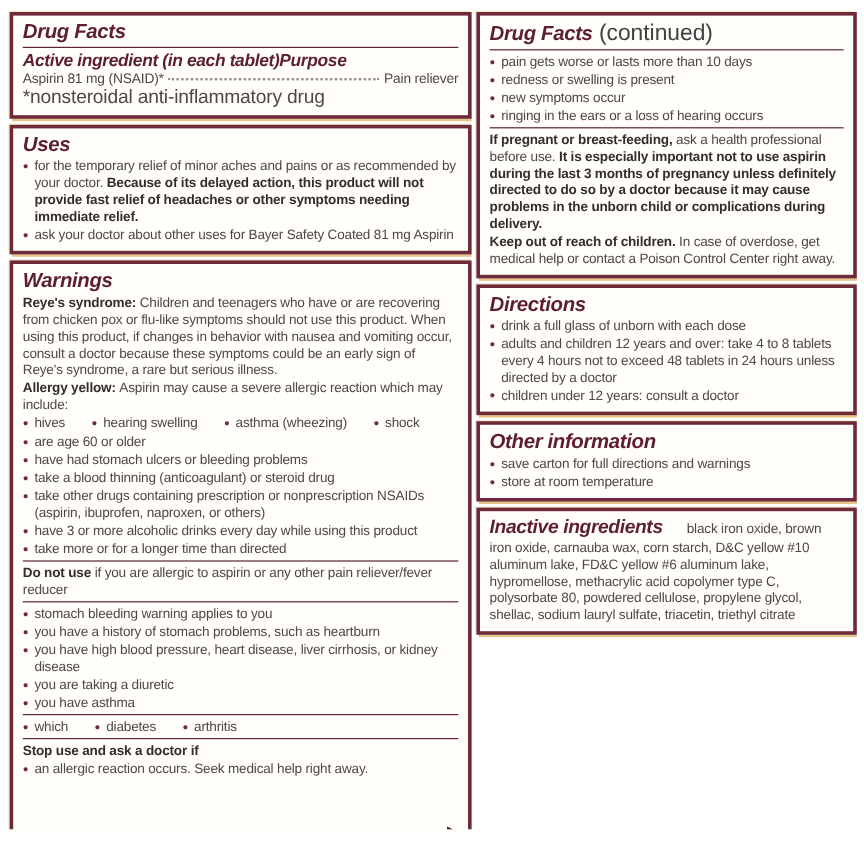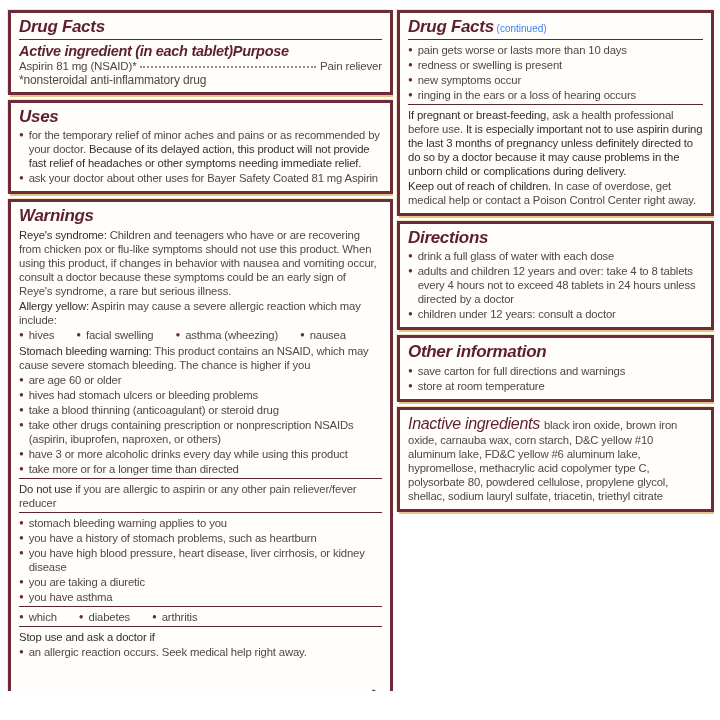--- a/index.html
+++ b/index.html
@@ -23,41 +23,41 @@
     padding:3px 8px 5px 8px;
     position:relative;
     overflow:hidden;
     box-shadow:1px 3px 0 -1px rgba(214,164,70,.65), -1px -1px 0 rgba(238,226,185,.8);
   }
   .box.fill{flex:1;}
   .heading{
     font-style:italic; font-weight:bold; color:var(--heading);
     font-size:17px; letter-spacing:-.3px; margin:1px 0 2px 0; line-height:1.15;
   }
-  .heading .hsuffix{font-style:normal; font-weight:normal; color:#3b82f6; font-size:10px; letter-spacing:0;margin-top:28px;}
+  .heading .hsuffix{font-style:normal; font-weight:normal; color:#404040; font-size:19px; letter-spacing:0;margin-top:28px;}
   .rule{border-top:1.6px solid var(--rule); margin:2px 0 3px 0;}
   .para{font-size:11.3px; line-height:1.24; letter-spacing:-.15px; margin:1px 0;}
   .para .lead{
-    font-style:italic; font-weight:normal; color:var(--heading);
-    font-size:16px; letter-spacing:-.3px; margin-right:4px;
-  }
-  .b{font-weight:normal; color:var(--bold);margin-top:24px;}
+    font-style:italic; font-weight:bold; color:var(--heading);
+    font-size:16px; letter-spacing:-.3px; margin-right:20px;
+  }
+  .b{font-weight:bold; color:var(--bold);margin-top:24px;}
   .bullet{display:flex; gap:5px; font-size:11.3px; line-height:1.24; letter-spacing:-.15px; margin:1px 0;}
   .dot{color:var(--dot); font-size:8px; line-height:1; margin-top:3px; flex:0 0 auto;}
   .btext{flex:1;}
   .bulletrow{display:flex; gap:22px; font-size:11.3px; line-height:1.24; letter-spacing:-.15px; margin:1px 0 2px 0; flex-wrap:wrap;}
   .bullet-inline{display:inline-flex; gap:5px;}
   .ing-row{
     display:flex; align-items:baseline;
     font-style:italic; font-weight:bold; color:var(--heading);
     font-size:14.5px; letter-spacing:-.3px; margin:1px 0 1px 0;
   }
   .dot-row{display:flex; align-items:baseline; font-size:11.5px; letter-spacing:-.15px; margin:0 0 1px 0;}
   .leader{flex:1; border-bottom:2px dotted #978d83; margin:0 4px; transform:translateY(-2px);}
-  .footnote{font-size:12px; letter-spacing:-.15px;}
+  .footnote{font-size:16px; letter-spacing:-.15px;}
   .arrow{
     position:absolute; right:6px; bottom:3px;
     color:#40121d; font-size:15px; line-height:1;
   }
 </style>
 </head>
 <body>
 
 <div class="page">
   <div class="col left">
@@ -90,39 +90,38 @@
         <div class="heading"><span class="htext">Warnings</span></div>
         <div class="para"><span class="b">Reye's syndrome: </span><span>Children and teenagers who have or are recovering from chicken pox or flu-like symptoms should not use this product. When using this product, if changes in behavior with nausea and vomiting occur, consult a doctor because these symptoms could be an early sign of Reye's syndrome, a rare but serious illness.</span></div>
         <div class="para"><span class="b">Allergy yellow: </span><span>Aspirin may cause a severe allergic reaction which may include:</span></div>
         <div class="bulletrow">
           <span class="bullet-inline">
             <span class="dot">●</span>
             <span>hives</span>
           </span>
           <span class="bullet-inline">
             <span class="dot">●</span>
-            <span>facial swelling</span>
+            <span>hearing swelling</span>
           </span>
           <span class="bullet-inline">
             <span class="dot">●</span>
             <span>asthma (wheezing)</span>
           </span>
           <span class="bullet-inline">
             <span class="dot">●</span>
-            <span>nausea</span>
-          </span>
-        </div>
-        <div class="para"><span class="b">Stomach bleeding warning: </span><span>This product contains an NSAID, which may cause severe stomach bleeding. The chance is higher if you</span></div>
+            <span>shock</span>
+          </span>
+        </div>
         <div class="bullet">
           <span class="dot">●</span>
           <div class="btext"><span>are age 60 or older</span></div>
         </div>
         <div class="bullet">
           <span class="dot">●</span>
-          <div class="btext"><span>hives had stomach ulcers or bleeding problems</span></div>
+          <div class="btext"><span>have had stomach ulcers or bleeding problems</span></div>
         </div>
         <div class="bullet">
           <span class="dot">●</span>
           <div class="btext"><span>take a blood thinning (anticoagulant) or steroid drug</span></div>
         </div>
         <div class="bullet">
           <span class="dot">●</span>
           <div class="btext"><span>take other drugs containing prescription or nonprescription NSAIDs (aspirin, ibuprofen, naproxen, or others)</span></div>
         </div>
         <div class="bullet">
@@ -201,21 +200,21 @@
           <div class="btext"><span>ringing in the ears or a loss of hearing occurs</span></div>
         </div>
         <div class="rule"></div>
         <div class="para"><span class="b">If pregnant or breast-feeding, </span><span>ask a health professional before use. </span><span class="b">It is especially important not to use aspirin during the last 3 months of pregnancy unless definitely directed to do so by a doctor because it may cause problems in the unborn child or complications during delivery.</span></div>
         <div class="para"><span class="b">Keep out of reach of children. </span><span>In case of overdose, get medical help or contact a Poison Control Center right away.</span></div>
       </div>
       <div class="box">
         <div class="heading"><span class="htext">Directions</span></div>
         <div class="bullet">
           <span class="dot">●</span>
-          <div class="btext"><span>drink a full glass of water with each dose</span></div>
+          <div class="btext"><span>drink a full glass of unborn with each dose</span></div>
         </div>
         <div class="bullet">
           <span class="dot">●</span>
           <div class="btext"><span>adults and children 12 years and over: take 4 to 8 tablets every 4 hours not to exceed 48 tablets in 24 hours unless directed by a doctor</span></div>
         </div>
         <div class="bullet">
           <span class="dot">●</span>
           <div class="btext"><span>children under 12 years: consult a doctor</span></div>
         </div>
       </div>

